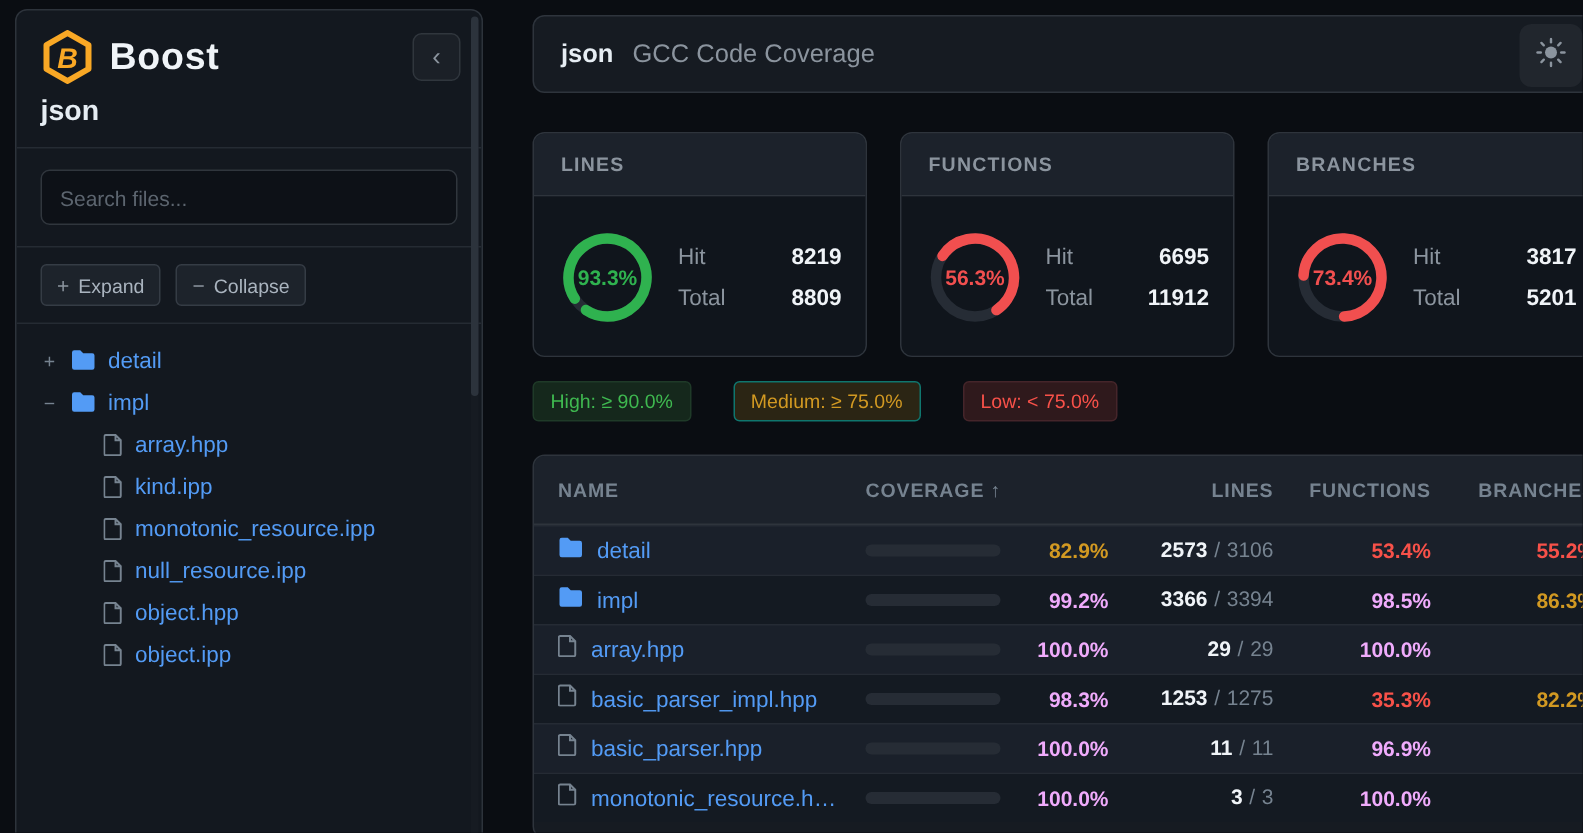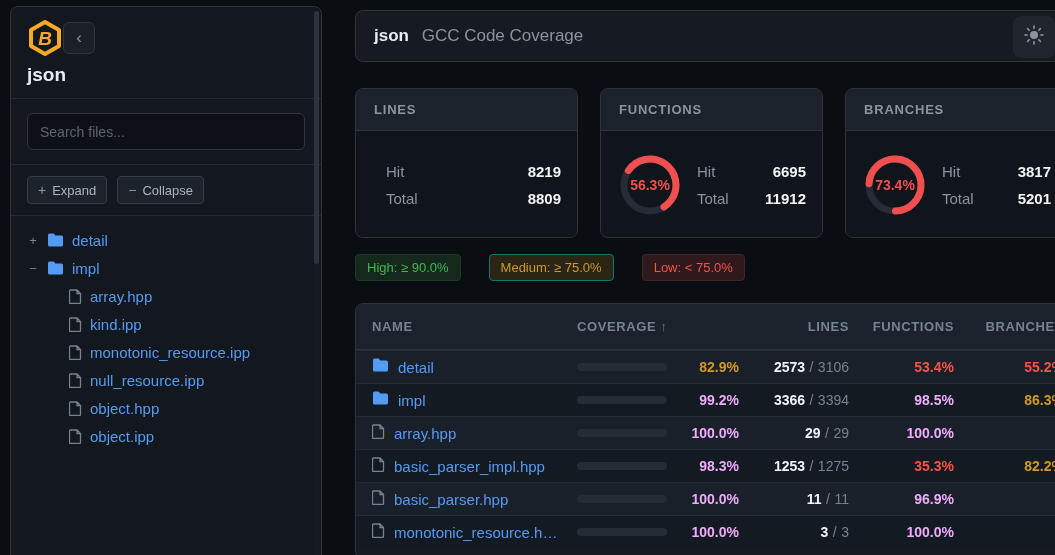--- a/index.html
+++ b/index.html
@@ -129,20 +129,21 @@
 
 <div class="sidebar">
   <div class="sb-header">
     <div class="brand-row">
       <span class="logo">
         <svg width="36" height="36" viewBox="0 0 36 36">
           <polygon points="18,2 32,10 32,26 18,34 4,26 4,10" fill="none" stroke="#f9a825" stroke-width="4" stroke-linejoin="round"></polygon>
           <text x="18" y="25" text-anchor="middle" font-size="19" font-weight="bold" font-style="italic" fill="#f9a825" font-family="Liberation Sans, sans-serif">B</text>
         </svg>
       </span>
+      <span class="brand-name">Boost</span>
       <div class="collapse-btn">
         <span>‹</span>
       </div>
     </div>
     <div class="project-name">json</div>
   </div>
 
   <div class="sb-search">
     <input type="text" placeholder="Search files..." style="">
   </div>
@@ -256,20 +257,27 @@
         </g>
       </svg>
     </span>
   </div>
 </div>
 
 <div class="cards">
   <div class="card panel">
     <div class="card-head">LINES</div>
     <div class="card-body">
+      <div class="donut-wrap">
+        <svg width="66" height="66" viewBox="0 0 66 66">
+          <circle cx="33" cy="33" r="26" fill="none" stroke="#262c35" stroke-width="7"></circle>
+          <circle class="donut-fill" cx="33" cy="33" r="26" fill="none" stroke-width="7" stroke-linecap="round" stroke-dasharray="152.4175091815624 10.94530880510685" transform="rotate(-212.94 33 33)" stroke="#2fb24f"></circle>
+        </svg>
+        <div class="donut-pct" style="color: rgb(47, 178, 79);">93.3%</div>
+      </div>
       <div class="stats">
         <div class="stat-row">
             <span class="stat-label">Hit</span>
             <span class="stat-value">8219</span>
           </div>
         <div class="stat-row">
             <span class="stat-label">Total</span>
             <span class="stat-value">8809</span>
           </div>
       </div>

